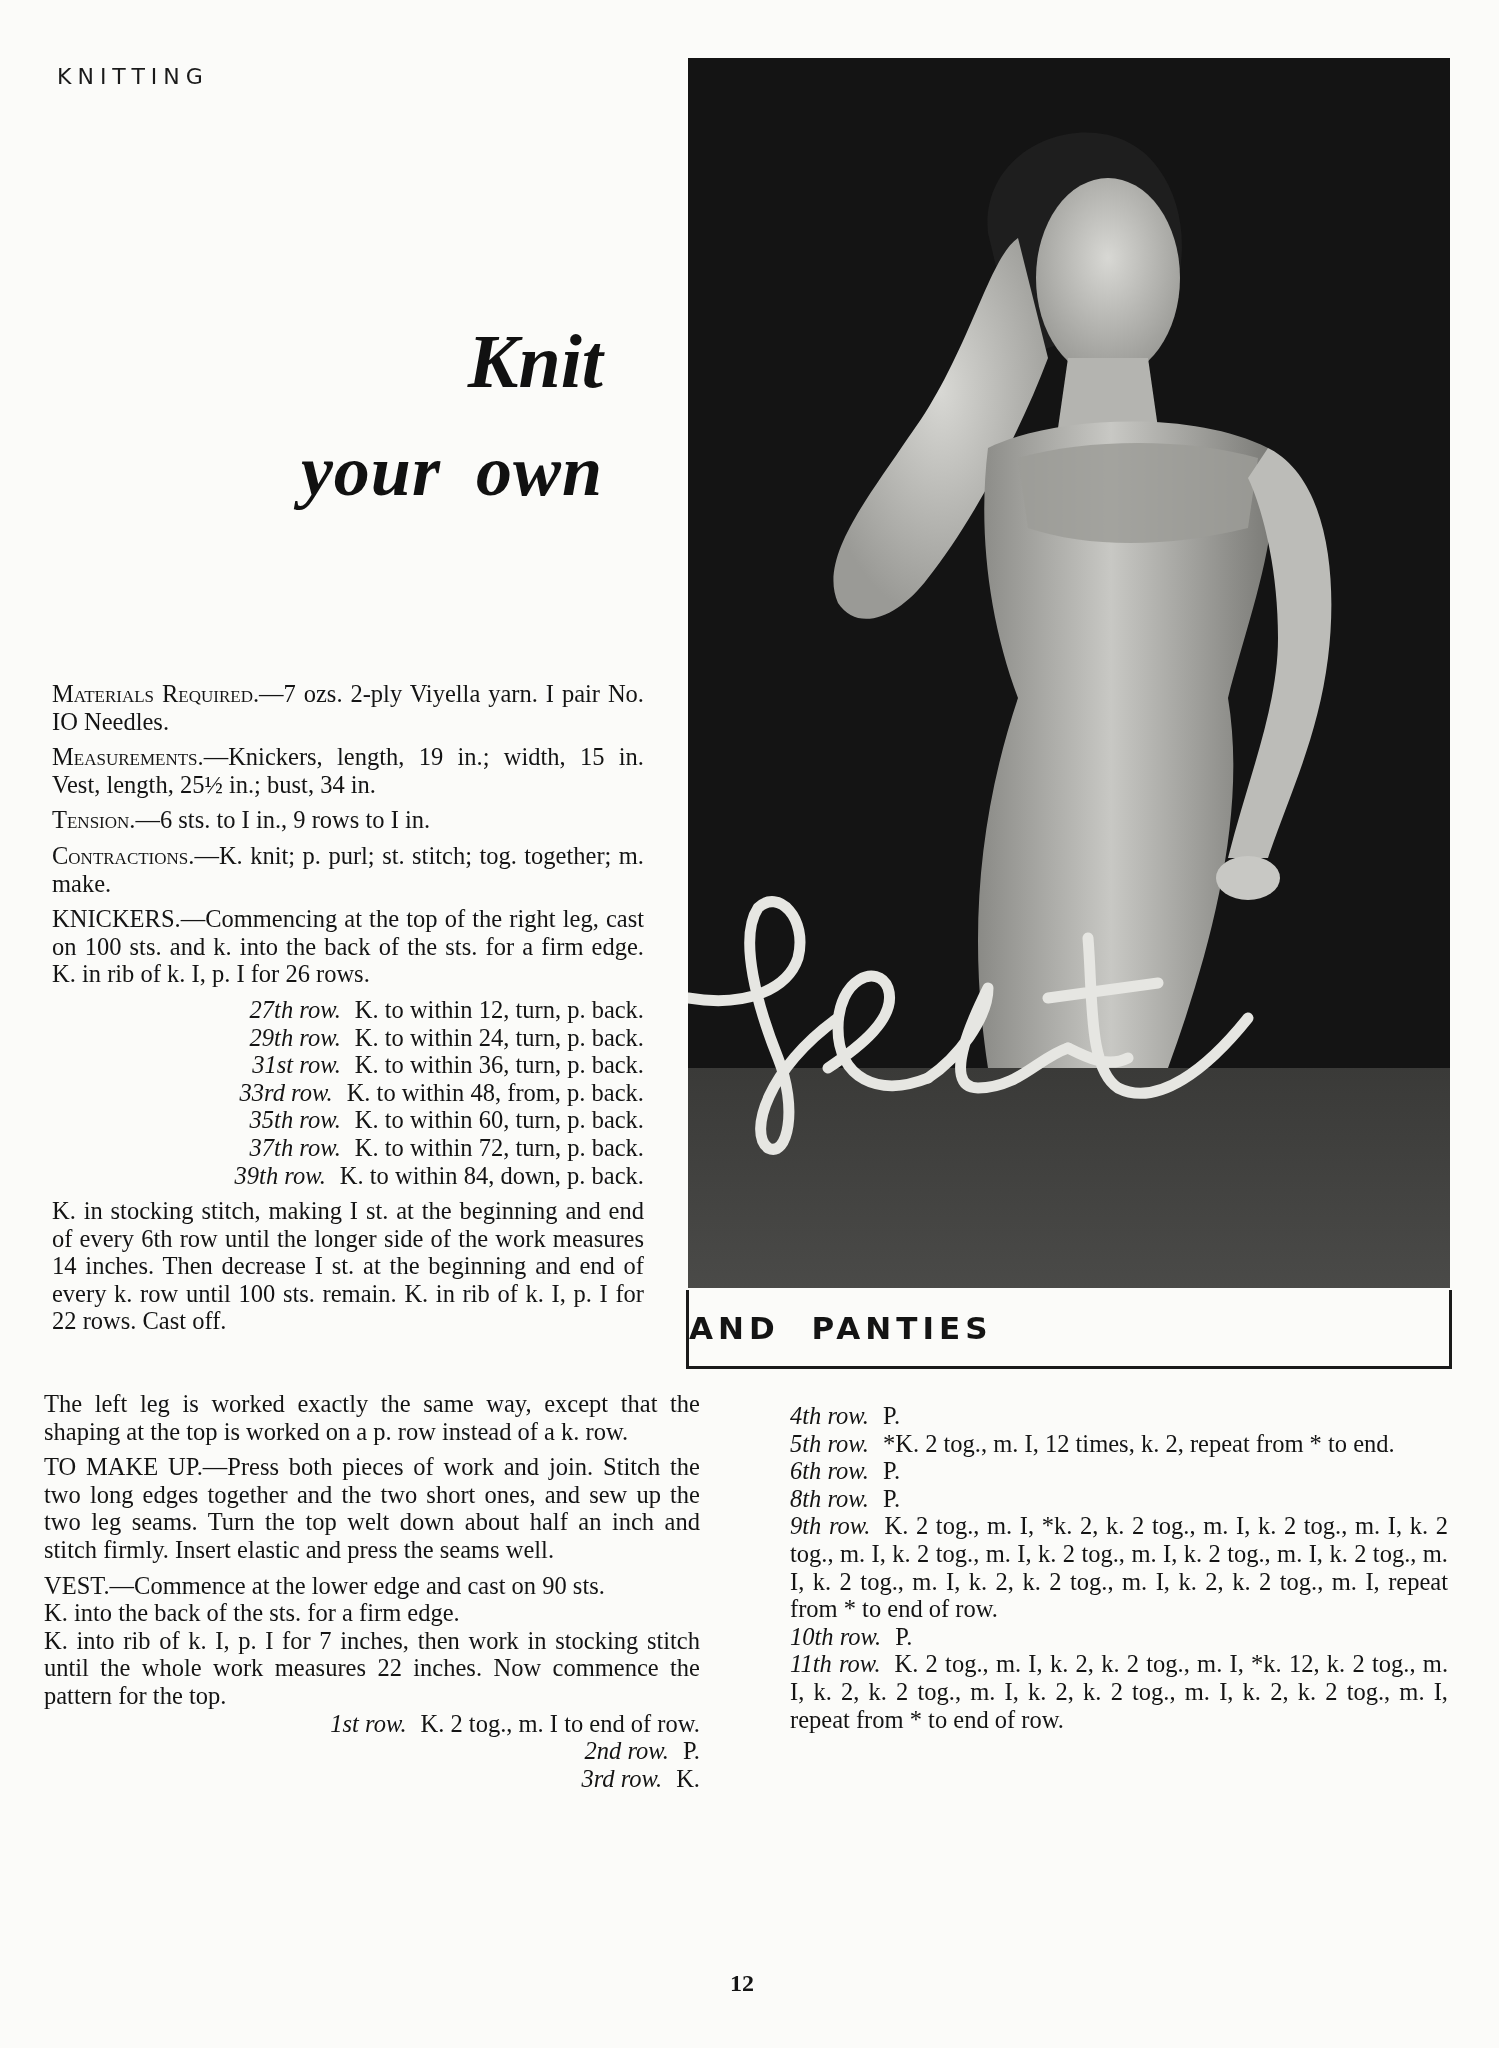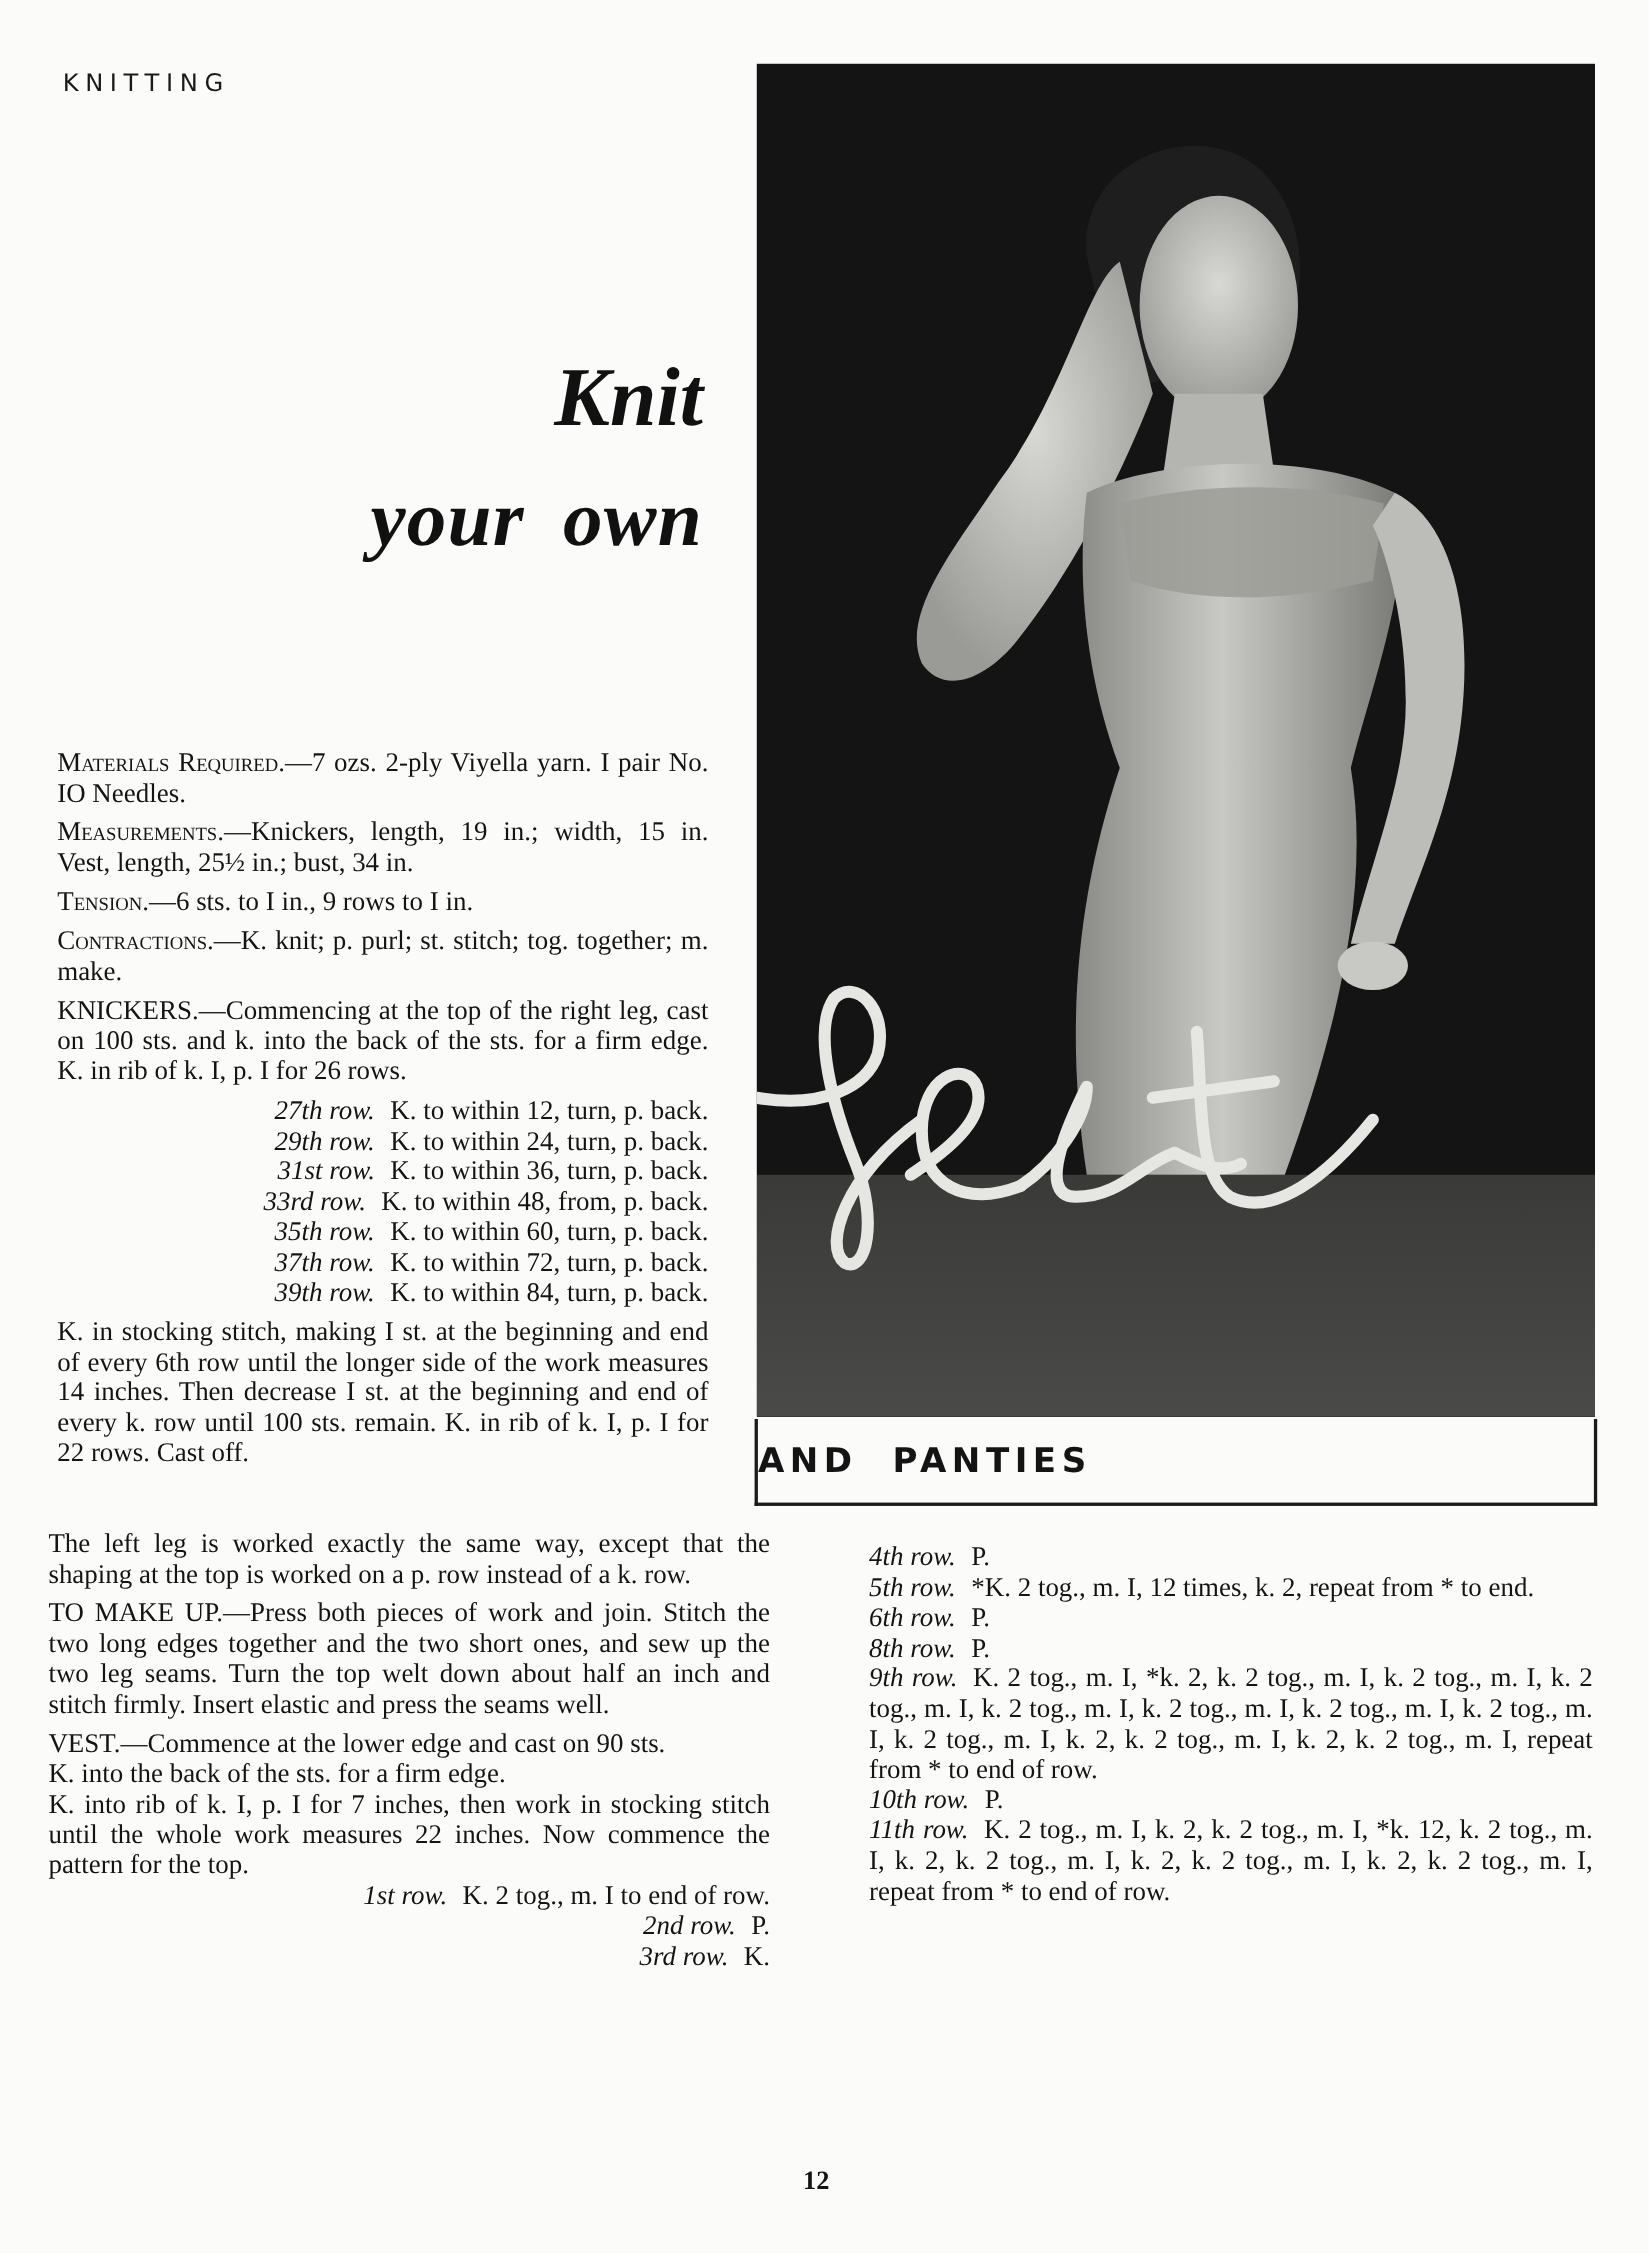--- a/index.html
+++ b/index.html
@@ -10,21 +10,21 @@
     position: relative;
     overflow: hidden;
     font-family: "Liberation Serif", "DejaVu Serif", serif;
   }
   .section-label {
     position: absolute; left: 57px; top: 64px;
     font-family: "DejaVu Sans", "Liberation Sans", sans-serif;
     font-size: 22px; letter-spacing: 6px; color: #1a1a1a;
   }
   .headline {
-    position: absolute; right: 860px; text-align: center;
+    position: absolute; right: 896px; text-align: center;
     font-family: "Liberation Serif", serif; font-style: italic;
     color: #111; white-space: nowrap;
   }
   .headline.l1 { top: 318px; font-size: 76px; font-weight: bold; }
   .headline.l2 { top: 430px; font-size: 72px; font-weight: bold; letter-spacing: 1px; word-spacing: 16px; }
 
   .col {
     position: absolute;
     font-size: 24.5px; line-height: 27.6px;
     text-align: justify;
@@ -134,21 +134,21 @@
   <p class="para">
     <span>KNICKERS.</span><span>—Commencing at the top of the right leg, cast on 100 sts. and k. into the back of the sts. for a firm edge. K. in rib of k. I, p. I for 26 rows.</span>
   </p>
   <div class="para">
     <span class="row-line"><span class="row-label">27th row.</span><span class="row-text">K. to within 12, turn, p. back.</span></span>
     <span class="row-line"><span class="row-label">29th row.</span><span class="row-text">K. to within 24, turn, p. back.</span></span>
     <span class="row-line"><span class="row-label">31st row.</span><span class="row-text">K. to within 36, turn, p. back.</span></span>
     <span class="row-line"><span class="row-label">33rd row.</span><span class="row-text">K. to within 48, from, p. back.</span></span>
     <span class="row-line"><span class="row-label">35th row.</span><span class="row-text">K. to within 60, turn, p. back.</span></span>
     <span class="row-line"><span class="row-label">37th row.</span><span class="row-text">K. to within 72, turn, p. back.</span></span>
-    <span class="row-line"><span class="row-label">39th row.</span><span class="row-text">K. to within 84, turn, p. back.</span></span>
+    <span class="row-line"><span class="row-label">39th row.</span><span class="row-text">K. to within 84, down, p. back.</span></span>
   </div>
   <p class="para">K. in stocking stitch, making I st. at the beginning and end of every 6th row until the longer side of the work measures 14 inches. Then decrease I st. at the beginning and end of every k. row until 100 sts. remain. K. in rib of k. I, p. I for 22 rows. Cast off.</p>
 </div>
 
 <div class="col col-left-wide">
   <p class="para">The left leg is worked exactly the same way, except that the shaping at the top is worked on a p. row instead of a k. row.</p>
   <p class="para">
     <span>TO MAKE UP.</span><span>—Press both pieces of work and join. Stitch the two long edges together and the two short ones, and sew up the two leg seams. Turn the top welt down about half an inch and stitch firmly. Insert elastic and press the seams well.</span>
   </p>
   <p class="row-block">

